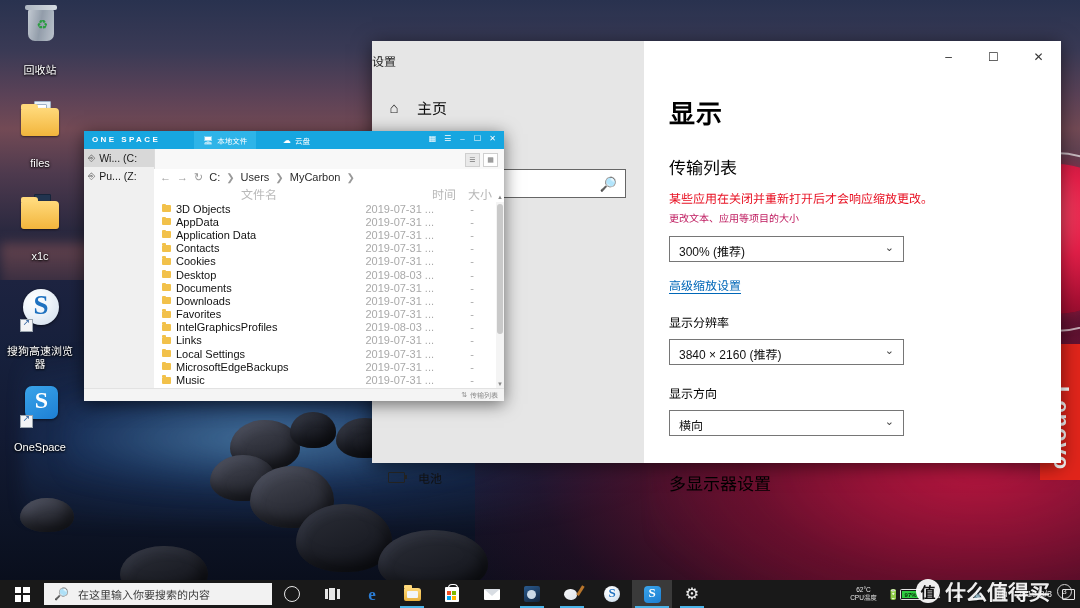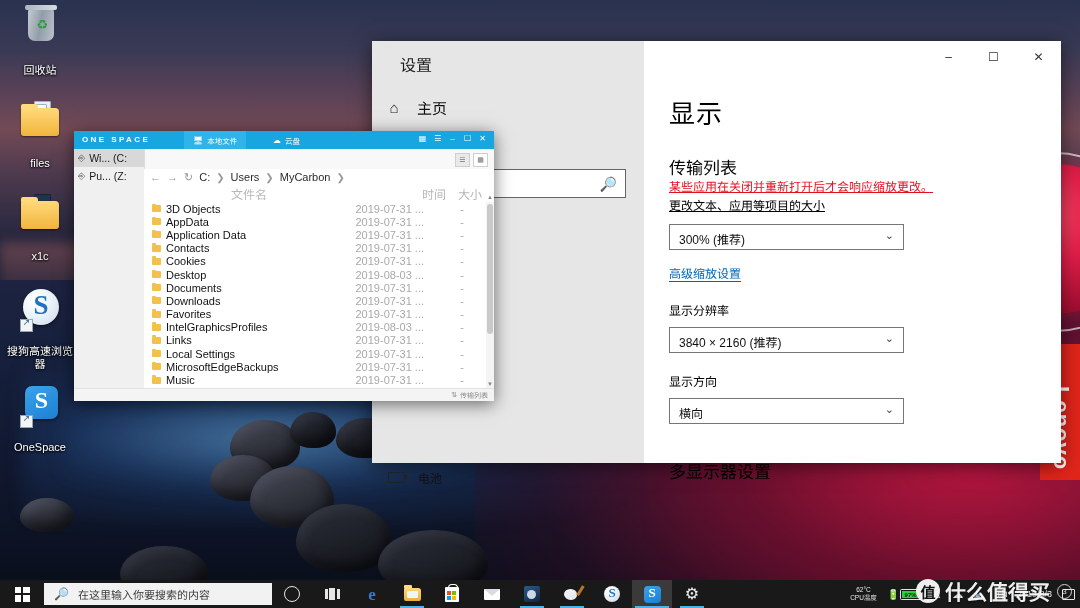--- a/index.html
+++ b/index.html
@@ -111,21 +111,21 @@
           font-size:9px;color:#2b5f9e;}
 
   
   #settings-window{
     position:absolute;left:372px;top:41px;width:689px;height:422px;
     background:#fff;box-shadow:0 3px 18px rgba(0,0,0,.55);
   }
   #settings-left{
     position:absolute;left:0;top:0;width:272px;height:100%;background:#e6e6e6;
   }
-  .st-title{position:absolute;left:28px;top:11px;font-size:16px;color:#1b1b1b;font-family:Liberation Serif, serif;}
+  .st-title{position:absolute;left:0;top:11px;font-size:12px;color:#1b1b1b;font-family:Liberation Serif, serif;}
   .st-home{position:absolute;left:14px;top:56px;display:flex;align-items:center;gap:15px;cursor:default;}
   .st-home .hico{font-size:15px;color:#222;width:16px;text-align:center;}
   .st-home .hlbl{font-size:15px;color:#111;}
   .st-search{
     position:absolute;left:16px;top:128px;width:238px;height:29px;background:#fff;
     border:1px solid #666;box-sizing:border-box;
   }
   .st-search input{
     position:absolute;left:8px;top:0;width:196px;height:27px;border:0;outline:0;background:transparent;
     font-size:12px;color:#333;font-family:"Liberation Sans",sans-serif;
@@ -136,38 +136,38 @@
   .bat-ico:after{content:"";position:absolute;right:-3px;top:2px;width:2px;height:4px;background:#222;}
   .st-battery .blbl{font-size:12px;color:#111;}
 
   #settings-right{
     position:absolute;left:272px;top:0;width:417px;height:100%;background:#fff;
   }
   .win-controls{position:absolute;right:0;top:0;height:32px;display:flex;}
   .win-btn{width:45px;height:32px;display:flex;align-items:center;justify-content:center;
            font-size:12px;color:#333;cursor:default;}
   .sr-pad{position:absolute;left:25px;top:0;width:370px;}
-  .h-display{font-size:26px;color:#000;margin-top:52px;font-weight:normal;letter-spacing:1px;}
+  .h-display{font-size:26px;color:#000;margin-top:52px;font-weight:bold;letter-spacing:1px;}
   .h-scale{font-size:17px;color:#000;margin-top:24px;}
-  .warn-red{font-size:12px;color:#e81123;margin-top:0;line-height:16px;text-decoration:underline;}
-  .lbl-sub{font-size:12px;color:#000000;margin-top:3px;line-height:17px;text-decoration:underline;}
+  .warn-red{font-size:12px;color:#e81123;margin-top:12px;line-height:16px;}
+  .lbl-sub{font-size:10px;color:#be185d;margin-top:3px;line-height:17px;}
   .combo{
     position:relative;width:235px;height:26px;border:1px solid #767676;background:#fff;
     margin-top:9px;box-sizing:border-box;cursor:default;
   }
   .combo .cval{position:absolute;left:9px;top:5px;font-size:12px;color:#111;}
   .combo .carrow{position:absolute;right:9px;top:4px;font-size:11px;color:#444;}
   .link-blue{font-size:12px;color:#0067b8;margin-top:14px;display:inline-block;cursor:default;
     text-decoration:none;border-bottom:1px solid #0067b8;}
   .lbl-grp{font-size:12px;color:#000;margin-top:19px;}
   .h-multi{font-size:17px;color:#000;margin-top:34px;}
 
   
   #explorer-window{
-    position:absolute;left:74px;top:131px;width:420px;height:270px;
+    position:absolute;left:84px;top:131px;width:420px;height:270px;
     background:#7dd3fc;box-shadow:0 3px 16px rgba(0,0,0,.55);
   }
   .ex-titlebar{position:absolute;left:0;top:0;width:100%;height:18px;background:#17a6e0;}
   .ex-brand{position:absolute;left:8px;top:4px;font-size:8px;color:#fff;letter-spacing:2.4px;font-weight:bold;}
   .ex-tab{position:absolute;top:0;height:18px;display:flex;align-items:center;gap:4px;padding:0 9px;
           font-size:7.5px;color:#fff;cursor:default;}
   .ex-tab.active{background:#2eb4e8;}
   .ex-tabico{font-size:8px;}
   .ex-tctl{position:absolute;top:3px;display:flex;align-items:center;gap:0px;}
   .ex-tctl span{width:15px;text-align:center;font-size:8px;color:#fff;cursor:default;}

